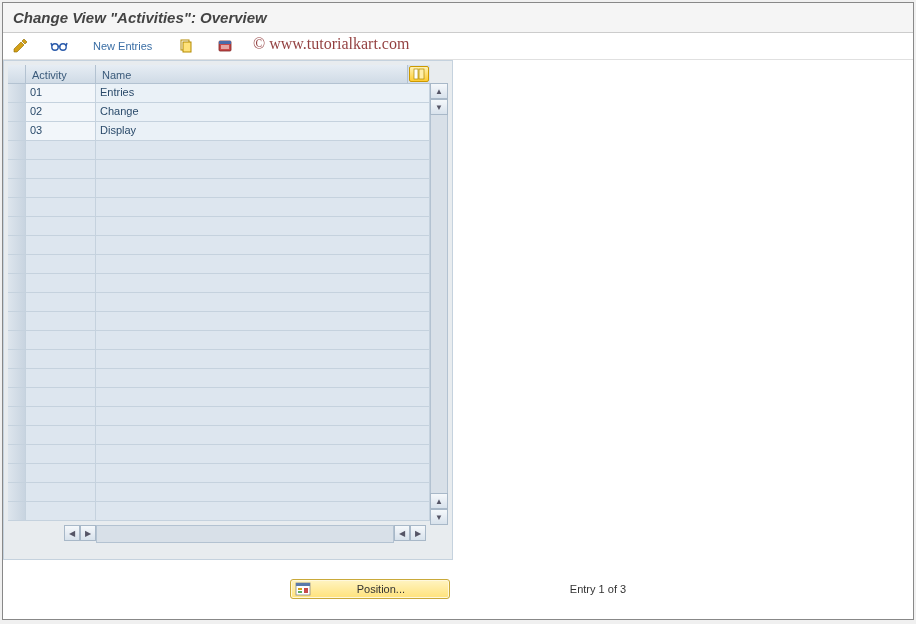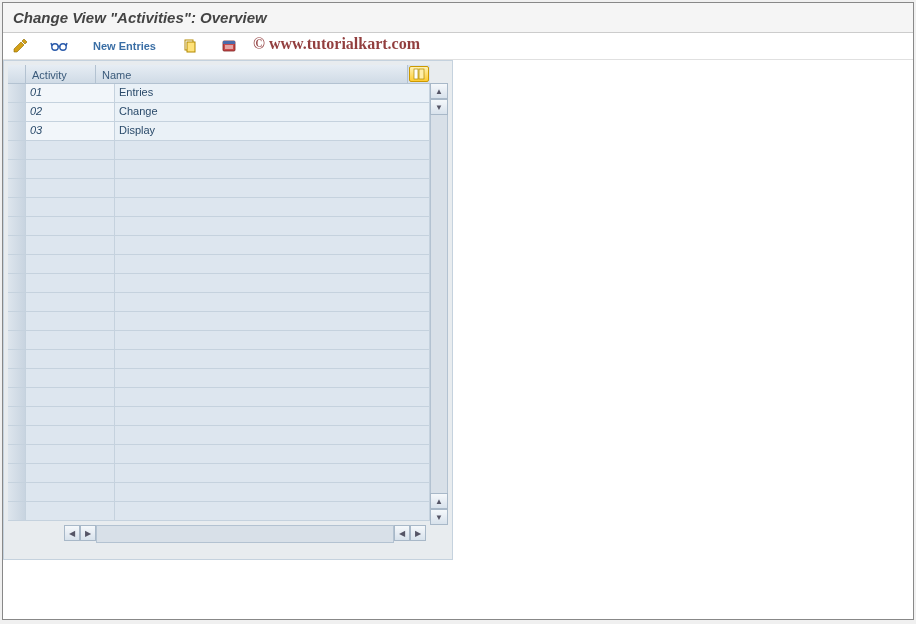--- a/index.html
+++ b/index.html
@@ -27,21 +27,20 @@
       font-style: italic;
       color: #444;
     }
     .toolbar {
       display: flex;
       align-items: center;
       padding: 4px 8px;
       gap: 21px;
       border-bottom: 1px solid #e0e0e0;
       position: relative;
-      font-weight: bold;
     }
     .toolbar-icon {
       width: 18px;
       height: 18px;
       display: inline-flex;
       align-items: center;
       justify-content: center;
       cursor: pointer;
     }
     .toolbar-btn-text {
@@ -123,21 +122,21 @@
       color: #2a4a6a;
       overflow: hidden;
       white-space: nowrap;
     }
     .td-sel {
       width: 18px;
       background: linear-gradient(to right, #dde5ed, #c8d4e0);
       cursor: pointer;
       padding: 0;
     }
-    .td-activity { width: 89px; background: #f2f6fa; font-style: italic; }
+    .td-activity { width: 70px; background: #f2f6fa; }
     .td-name { flex: 1; }
     .tr.empty .td-activity { background: #dde6ef; }
     .tr.empty .td-name { background: #dde6ef; }
     .vscroll {
       width: 18px;
       display: flex;
       flex-direction: column;
       background: #e8ecef;
     }
     .scroll-btn {
@@ -401,13 +400,28 @@
       </div>
       <div class="hscroll-track"></div>
       <div class="hscroll-end">
         <div class="scroll-btn" style="width:16px">◀</div>
         <div class="scroll-btn" style="width:16px">▶</div>
         <div style="width:18px"></div>
       </div>
     </div>
   </div>
 
+  <div class="footer-row">
+    <div class="position-btn">
+      <span class="position-btn-icon">
+        <svg width="16" height="14" viewBox="0 0 16 14">
+            <rect x="1" y="1" width="14" height="12" fill="#fff" stroke="#888" stroke-width="0.8"></rect>
+            <rect x="1" y="1" width="14" height="3" fill="#5a7aaa"></rect>
+            <rect x="3" y="6" width="4" height="2" fill="#d4a017"></rect>
+            <rect x="3" y="9" width="4" height="2" fill="#5aaa5a"></rect>
+            <rect x="9" y="6" width="4" height="5" fill="#c94a4a"></rect>
+          </svg>
+      </span>
+      <span class="position-btn-label">Position...</span>
+    </div>
+    <div class="entry-status">Entry 1 of 3</div>
+  </div>
 </div>
 
 </body></html>

